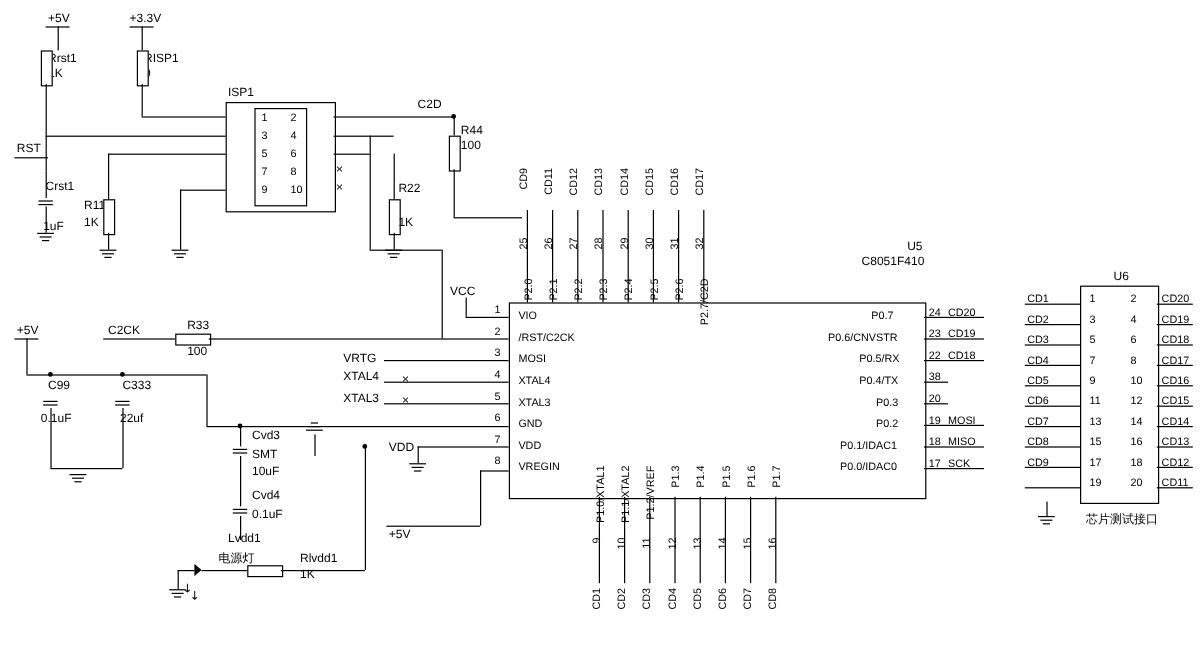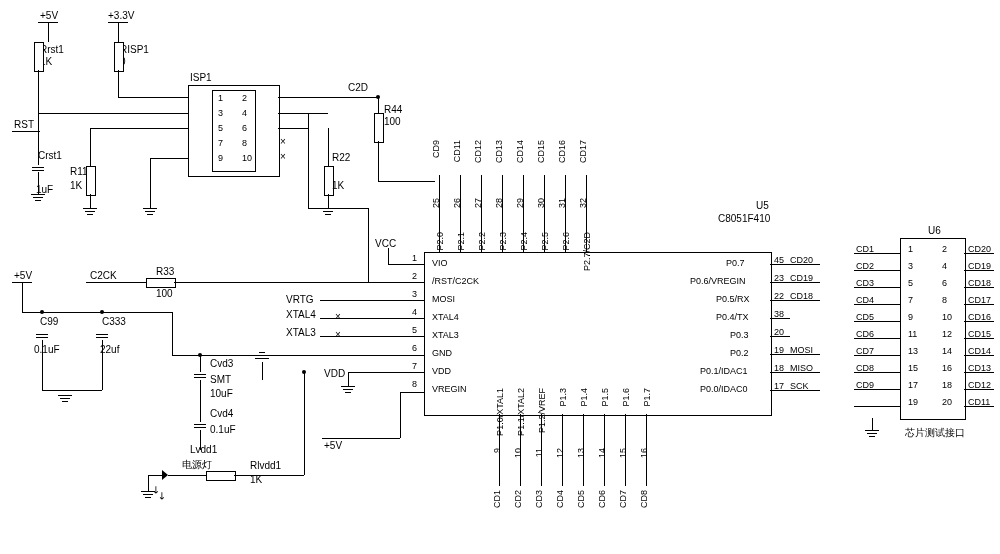--- a/index.html
+++ b/index.html
@@ -254,28 +254,28 @@
 <div class="pin-num" style="top:253px;left:412px">1</div>
 <div class="pin-num" style="top:271px;left:412px">2</div>
 <div class="pin-num" style="top:289px;left:412px">3</div>
 <div class="pin-num" style="top:307px;left:412px">4</div>
 <div class="pin-num" style="top:325px;left:412px">5</div>
 <div class="pin-num" style="top:343px;left:412px">6</div>
 <div class="pin-num" style="top:361px;left:412px">7</div>
 <div class="pin-num" style="top:379px;left:412px">8</div>
 
 <div class="ic-pin-label" style="top:258px;left:726px;text-align:right">P0.7</div>
-<div class="ic-pin-label" style="top:276px;left:690px">P0.6/VREGIN</div>
+<div class="ic-pin-label" style="top:276px;left:690px">P0.6/CNVSTR</div>
 <div class="ic-pin-label" style="top:294px;left:716px">P0.5/RX</div>
 <div class="ic-pin-label" style="top:312px;left:716px">P0.4/TX</div>
 <div class="ic-pin-label" style="top:330px;left:730px">P0.3</div>
 <div class="ic-pin-label" style="top:348px;left:730px">P0.2</div>
 <div class="ic-pin-label" style="top:366px;left:700px">P0.1/IDAC1</div>
 <div class="ic-pin-label" style="top:384px;left:700px">P0.0/IDAC0</div>
-<div class="pin-num" style="top:255px;left:774px">45</div>
+<div class="pin-num" style="top:255px;left:774px">24</div>
 <div class="pin-num" style="top:273px;left:774px">23</div>
 <div class="pin-num" style="top:291px;left:774px">22</div>
 <div class="pin-num" style="top:309px;left:774px">38</div>
 <div class="pin-num" style="top:327px;left:774px">20</div>
 <div class="pin-num" style="top:345px;left:774px">19</div>
 <div class="pin-num" style="top:363px;left:774px">18</div>
 <div class="pin-num" style="top:381px;left:774px">17</div>
 <div class="label" style="top:255px;left:790px;font-size:9px">CD20</div>
 <div class="label" style="top:273px;left:790px;font-size:9px">CD19</div>
 <div class="label" style="top:291px;left:790px;font-size:9px">CD18</div>

